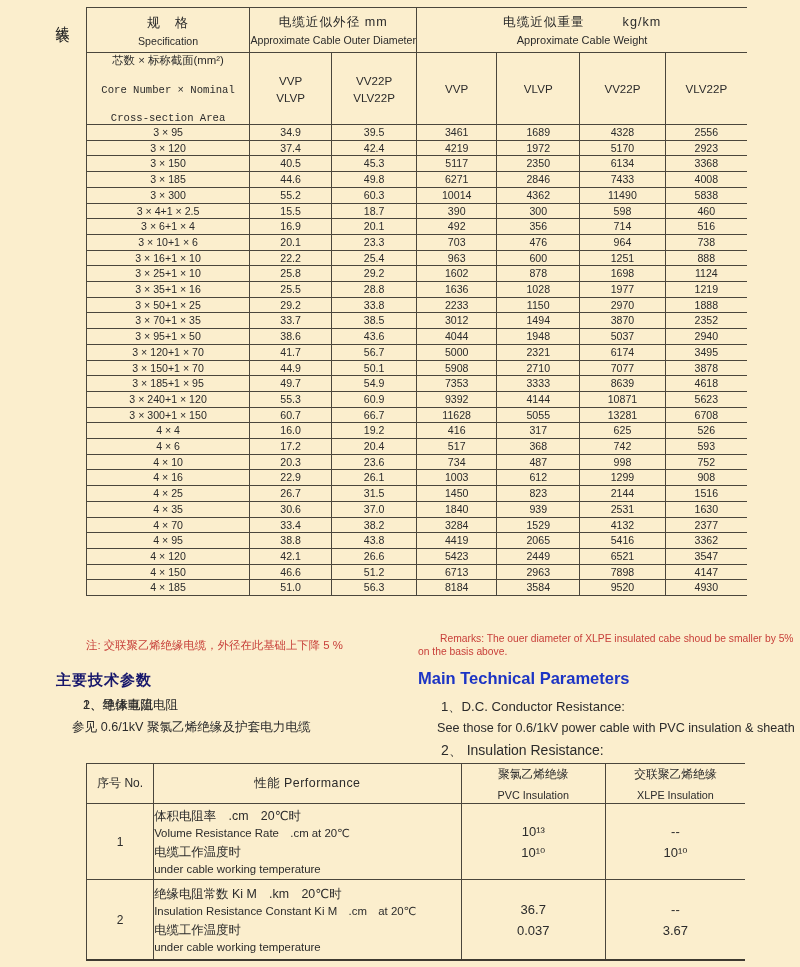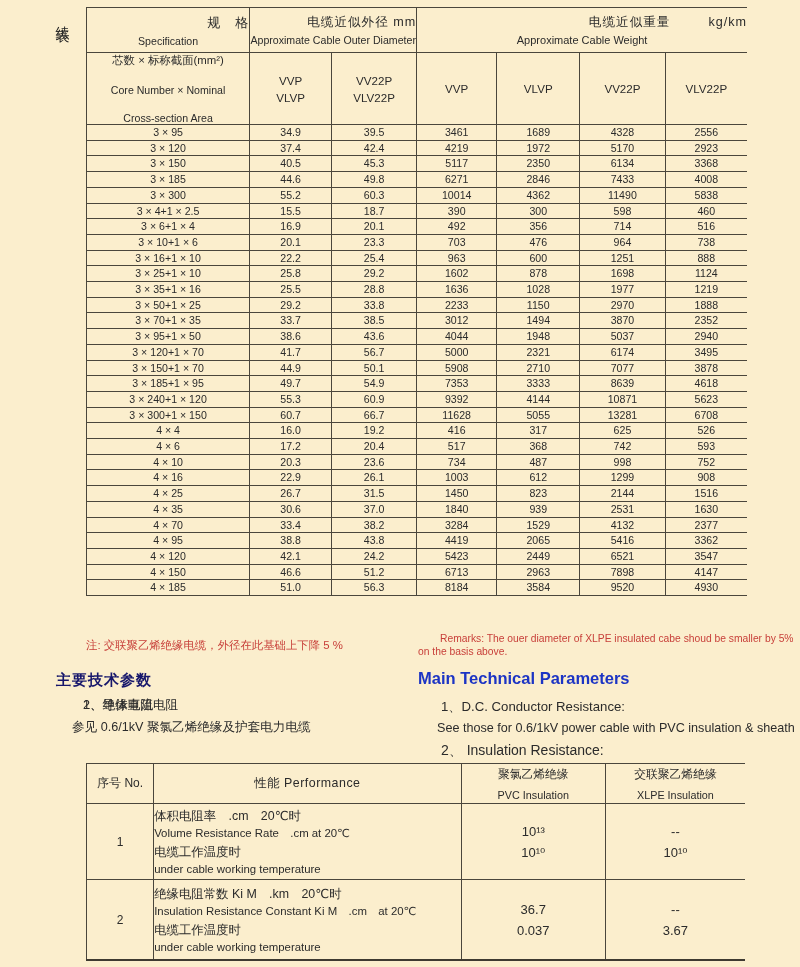--- a/index.html
+++ b/index.html
@@ -31,25 +31,25 @@
     padding: 0; text-align: center; vertical-align: middle;
     font-weight: normal;
   }
   .spec-table th:last-child, .spec-table td:last-child { border-right: none; }
   .spec-table .h1 th { height: 44px; }
   .spec-table .h2 th { height: 50px; }
   .spec-table tbody td {
     height: 14.7px; line-height: 14.7px;
     font-size: 10.6px; white-space: nowrap;
   }
-  .hdr-cn { font-size: 13px; letter-spacing: 1px; text-align: right; }
+  .hdr-cn { font-size: 13px; letter-spacing: 1px; }
   .hdr-en { font-size: 10.6px; margin-top: 3px; letter-spacing: 0; }
   .hdr-unit { margin-left: 38px; }
   .sub-cn { font-size: 11.4px; }
-  .sub-en { font-size: 10.6px; margin-top: 16px; }
+  .sub-en { font-size: 10.6px; margin-top: 16px; font-family: Liberation Mono, monospace; }
   .type-line { font-size: 11.6px; line-height: 17px; }
 
   
   .notes { position: absolute; left: 86px; top: 632px; width: 709px; height: 36px; color: #c8403a; }
   .note-cn { position: absolute; left: 0; top: 6px; font-size: 11.4px; }
   .note-en {
     position: absolute; left: 332px; top: 0; width: 380px;
     font-size: 10.3px; line-height: 13px; text-indent: 22px;
   }
 
@@ -389,21 +389,21 @@
         <td>38.8</td>
         <td>43.8</td>
         <td>4419</td>
         <td>2065</td>
         <td>5416</td>
         <td>3362</td>
       </tr>
       <tr>
         <td>4 × 120</td>
         <td>42.1</td>
-        <td>24.2</td>
+        <td>26.6</td>
         <td>5423</td>
         <td>2449</td>
         <td>6521</td>
         <td>3547</td>
       </tr>
       <tr>
         <td>4 × 150</td>
         <td>46.6</td>
         <td>51.2</td>
         <td>6713</td>

